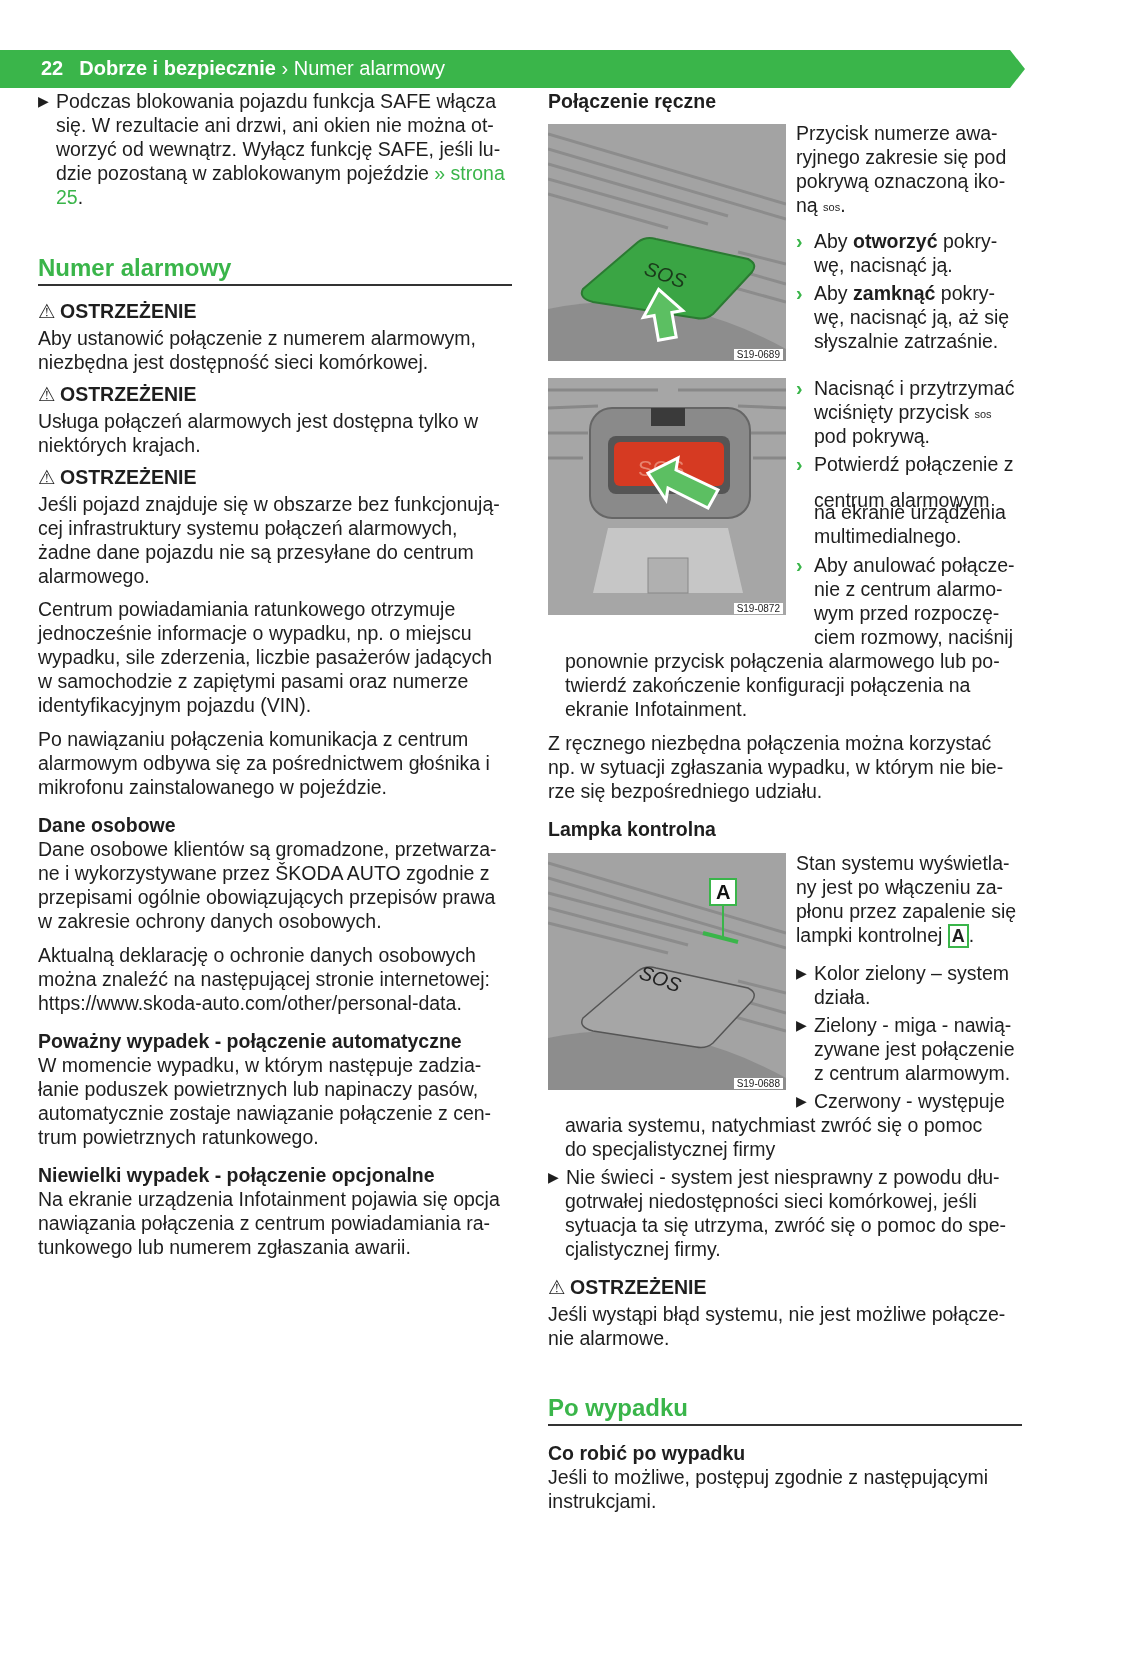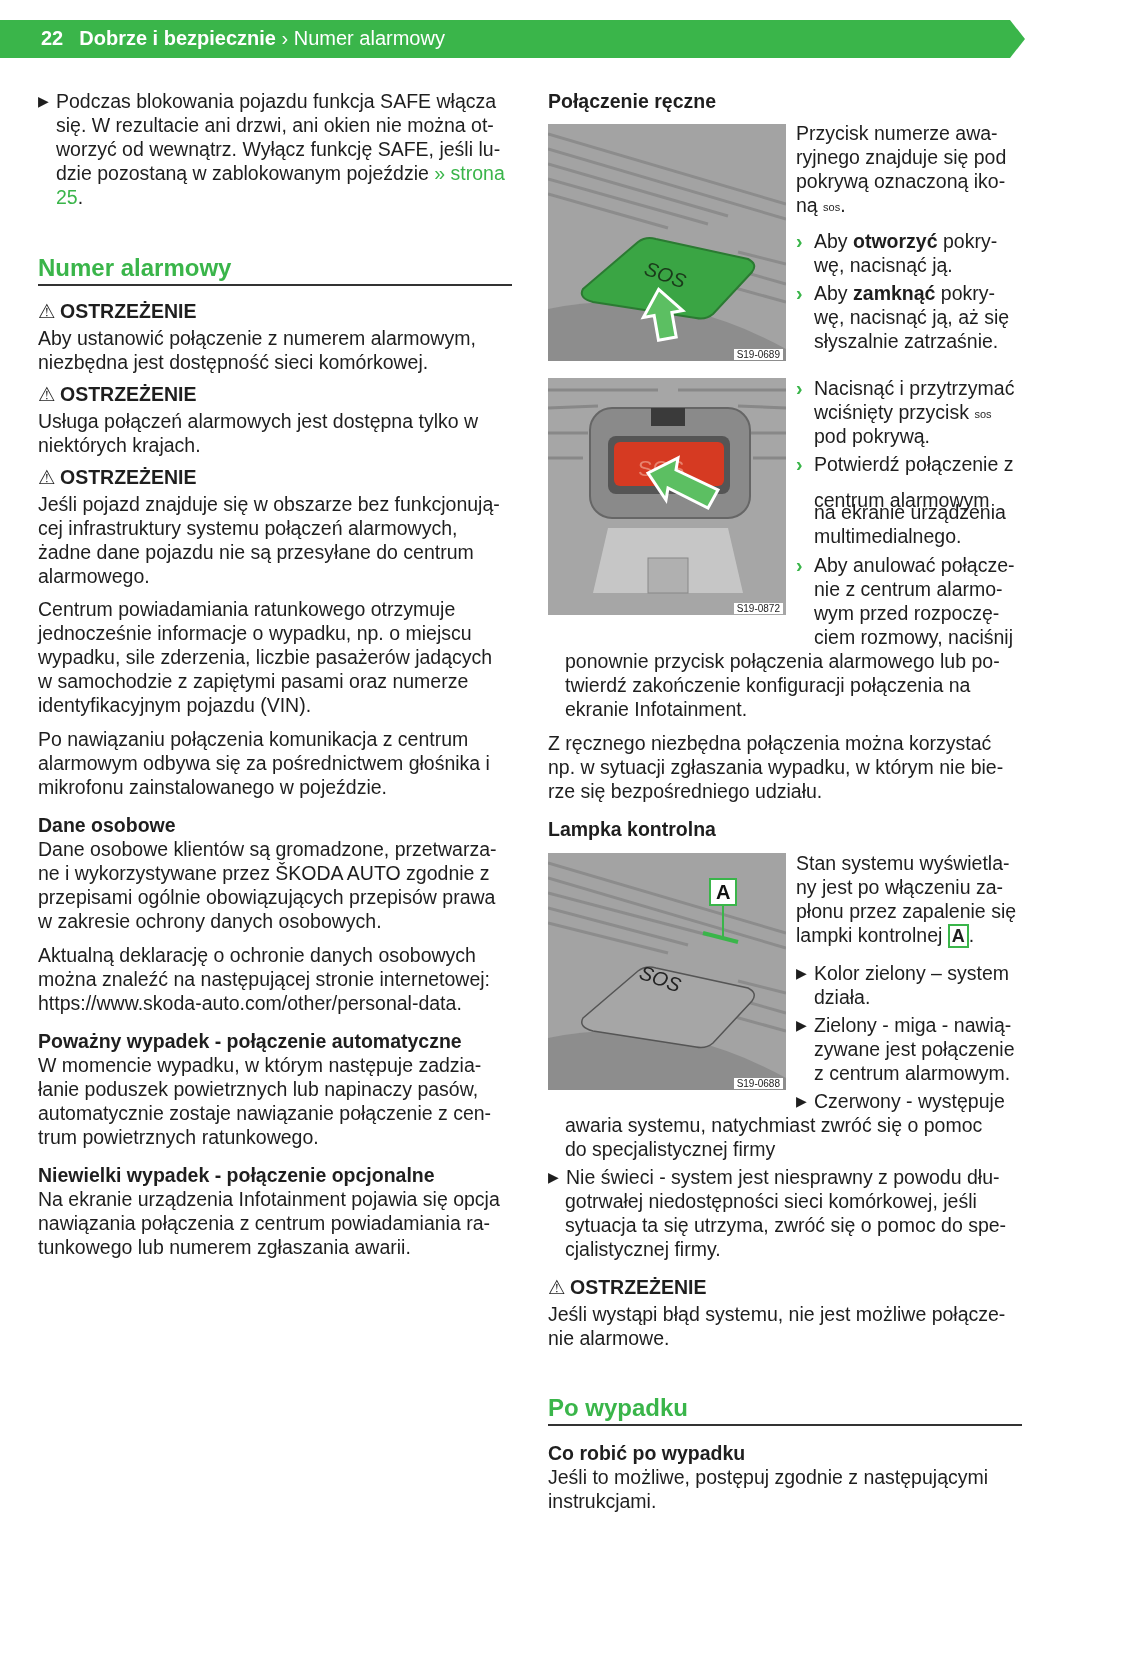--- a/index.html
+++ b/index.html
@@ -1,18 +1,18 @@
 <!DOCTYPE html>
 <html><head>
 <meta charset="utf-8">
 <style>
   html, body { margin: 0; padding: 0; background: #ffffff; }
   body { width: 1142px; height: 1654px; position: relative; overflow: hidden;
          font-family: "Liberation Sans", "DejaVu Sans", sans-serif; color: #1e1e1e; }
-  .header { position: absolute; left: 0; top: 20px; width: 1080px; height: 34px; }
+  .header { position: absolute; left: 0; top: 50px; width: 1080px; height: 34px; }
   .header svg { position: absolute; left: 0; top: 0; }
   .header .txt { position: absolute; left: 41px; top: 7px; font-size: 20px; color: #fff; white-space: nowrap; }
   .header .num { font-weight: bold; margin-right: 16px; }
   .header .chap { font-weight: bold; }
   .ln { position: absolute; font-size: 19.5px; line-height: 26px; white-space: nowrap; }
   .b { font-weight: bold; }
   .green { color: #3ab54a; }
   .h2 { position: absolute; font-size: 24px; font-weight: bold; color: #3ab54a; white-space: nowrap; }
   .rule { position: absolute; height: 2px; background: #333; }
   .warn { position: absolute; font-size: 19.5px; font-weight: bold; white-space: nowrap; }
@@ -112,21 +112,21 @@
       </g>
       <path d="M0 185 Q120 160 238 225 L238 237 L0 237 Z" fill="#8d8d8d"></path>
       <path d="M35 165 L90 118 Q98 112 108 115 L200 135 Q210 140 204 148 L165 190 Q158 196 148 194 L45 178 Q30 174 35 165 Z" fill="#3aa544" stroke="#2b7a32" stroke-width="2"></path>
       <text x="95" y="150" font-size="20" font-style="italic" fill="#1a3a1a" transform="rotate(20 95 150)" font-family="Liberation Sans, sans-serif">SOS</text>
       <path d="M95 190 L115 165 L135 190 L124 190 L124 215 L106 215 L106 190 Z" fill="#5cbf62" stroke="#fff" stroke-width="3" transform="rotate(-10 115 190)"></path>
     </svg>
     <span class="code">S19-0689</span>
   </div>
 
   <div class="ln" style="left:796px;top:120px">Przycisk numerze awa-</div>
-  <div class="ln" style="left:796px;top:144px">ryjnego znajduje się pod</div>
+  <div class="ln" style="left:796px;top:144px">ryjnego zakresie się pod</div>
   <div class="ln" style="left:796px;top:168px">pokrywą oznaczoną iko-</div>
   <div class="ln" style="left:796px;top:192px"><span>ną </span><span class="sos-icon">sos</span>.</div>
 
   <div class="ln" style="left:796px;top:228px"><span class="arrow">›</span><span>Aby </span><span class="b">otworzyć</span><span> pokry-</span></div>
   <div class="ln" style="left:814px;top:252px">wę, nacisnąć ją.</div>
   <div class="ln" style="left:796px;top:280px"><span class="arrow">›</span><span>Aby </span><span class="b">zamknąć</span><span> pokry-</span></div>
   <div class="ln" style="left:814px;top:304px">wę, nacisnąć ją, aż się</div>
   <div class="ln" style="left:814px;top:328px">słyszalnie zatrzaśnie.</div>
 
   <div class="fig" style="left:548px;top:378px;width:238px;height:237px">

